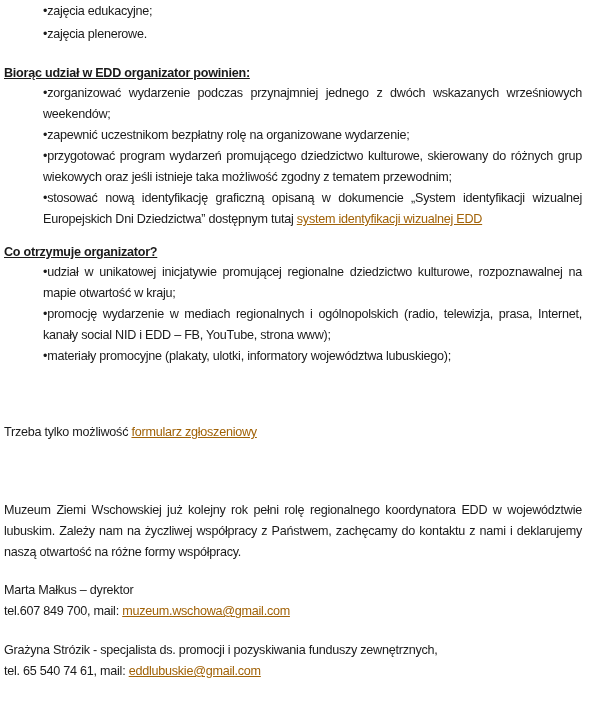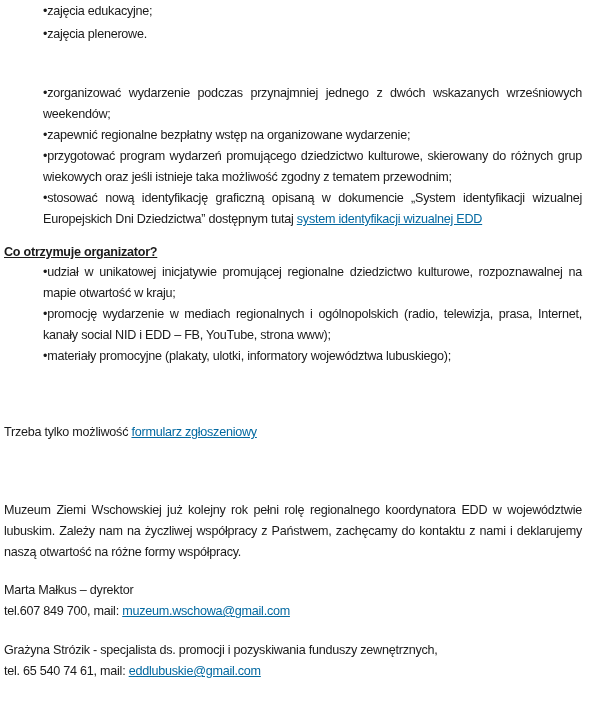--- a/index.html
+++ b/index.html
@@ -7,33 +7,34 @@
     width: 600px; height: 705px; overflow: hidden; position: relative;
     font-family: "Liberation Sans", sans-serif;
     font-size: 12.6px; color: #1a1a1a; letter-spacing: -0.25px;
   }
   .page { position: absolute; left: 0; top: 0; width: 600px; height: 705px; }
   .line { position: absolute; white-space: nowrap; line-height: 16px; }
   .just { text-align: justify; text-align-last: justify; white-space: normal; }
   .ind { left: 43px; }
   .ind2 { left: 4px; }
   .head { left: 4px; font-weight: bold; text-decoration: underline; }
-  a, .link { color: #0369a1; text-decoration: underline; }
+  a, .link { color: #a16207; text-decoration: underline; }
 </style>
 </head>
 <body>
 
 <div class="page">
 
   <div class="line ind" style="top:3px;">•zajęcia edukacyjne;</div>
   <div class="line ind" style="top:26px;">•zajęcia plenerowe.</div>
 
+  <div class="line head" style="top:65px;">Biorąc udział w EDD organizator powinien:</div>
   <div class="line ind just" style="top:85px; width:539px;">•zorganizować wydarzenie podczas przynajmniej jednego z dwóch wskazanych wrześniowych</div>
   <div class="line ind" style="top:106px;">weekendów;</div>
-  <div class="line ind" style="top:127px;">•zapewnić regionalne bezpłatny wstęp na organizowane wydarzenie;</div>
+  <div class="line ind" style="top:127px;">•zapewnić uczestnikom bezpłatny rolę na organizowane wydarzenie;</div>
   <div class="line ind just" style="top:148px; width:539px;">•przygotować program wydarzeń promującego dziedzictwo kulturowe, skierowany do różnych grup</div>
   <div class="line ind" style="top:169px;">wiekowych oraz jeśli istnieje taka możliwość zgodny z tematem przewodnim;</div>
   <div class="line ind just" style="top:190px; width:539px;">•stosować nową identyfikację graficzną opisaną w dokumencie „System identyfikacji wizualnej</div>
   <div class="line ind" style="top:211px;"><span>Europejskich Dni Dziedzictwa” dostępnym tutaj </span><a class="link">system identyfikacji wizualnej EDD</a></div>
 
   <div class="line head" style="top:244px;">Co otrzymuje organizator?</div>
   <div class="line ind just" style="top:264px; width:539px;">•udział w unikatowej inicjatywie promującej regionalne dziedzictwo kulturowe, rozpoznawalnej na</div>
   <div class="line ind" style="top:285px;">mapie otwartość w kraju;</div>
   <div class="line ind just" style="top:306px; width:539px;">•promocję wydarzenie w mediach regionalnych i ogólnopolskich (radio, telewizja, prasa, Internet,</div>
   <div class="line ind" style="top:327px;">kanały social NID i EDD – FB, YouTube, strona www);</div>

